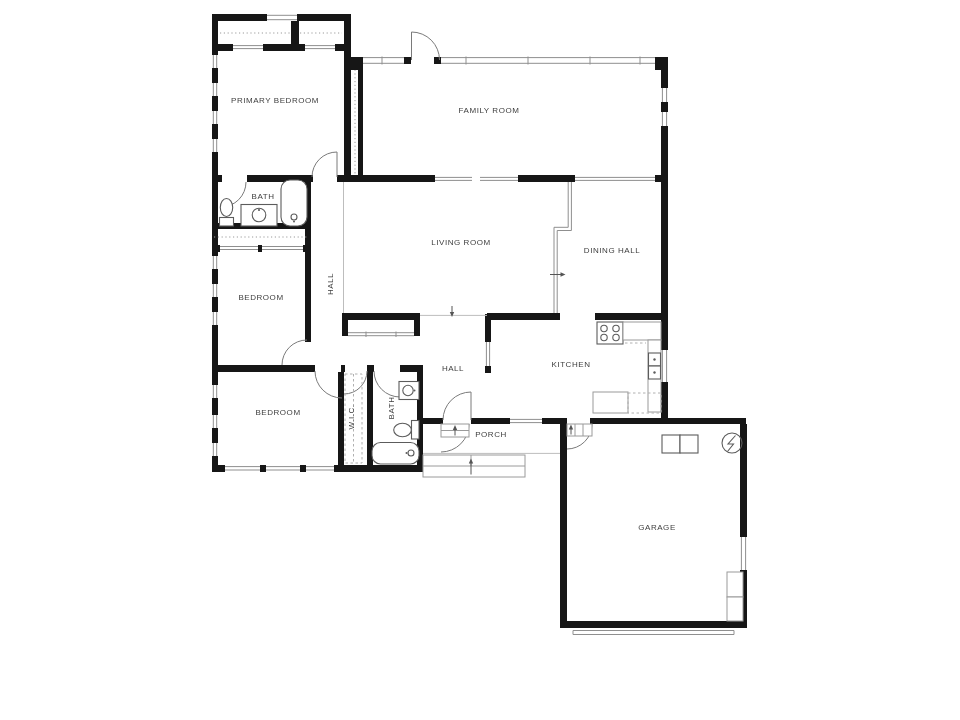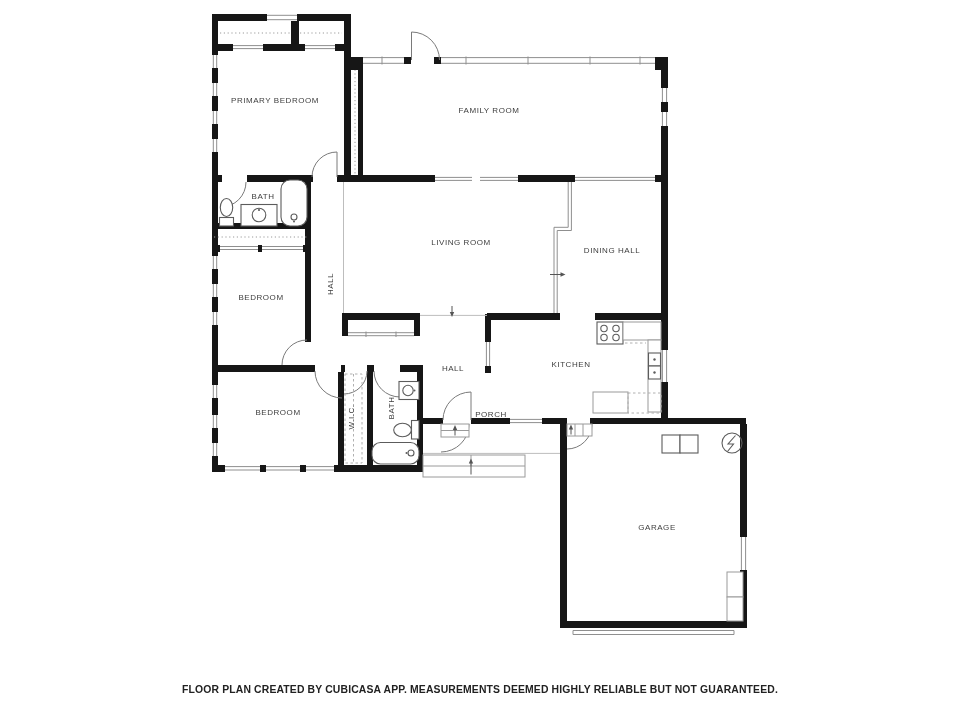--- a/index.html
+++ b/index.html
@@ -295,17 +295,16 @@
   <div class="room-label" style="left:263px;top:196px">BATH</div>
   <div class="room-label" style="left:461px;top:242px">LIVING ROOM</div>
   <div class="room-label" style="left:612px;top:250px">DINING HALL</div>
   <div class="room-label" style="left:261px;top:297px">BEDROOM</div>
   <div class="room-label vert" style="left:330px;top:284px">HALL</div>
   <div class="room-label" style="left:453px;top:368px">HALL</div>
   <div class="room-label" style="left:571px;top:364px">KITCHEN</div>
   <div class="room-label" style="left:278px;top:412px">BEDROOM</div>
   <div class="room-label vert" style="left:351px;top:417px">W.I.C.</div>
   <div class="room-label vert" style="left:391px;top:408px">BATH</div>
-  <div class="room-label" style="left:491px;top:414px">PORCH</div>
+  <div class="room-label" style="left:491px;top:434px">PORCH</div>
   <div class="room-label" style="left:657px;top:527px">GARAGE</div>
 
-  <div id="disclaimer">FLOOR PLAN CREATED BY CUBICASA APP. MEASUREMENTS DEEMED HIGHLY RELIABLE BUT NOT GUARANTEED.</div>
 </div>
 
 </body></html>

